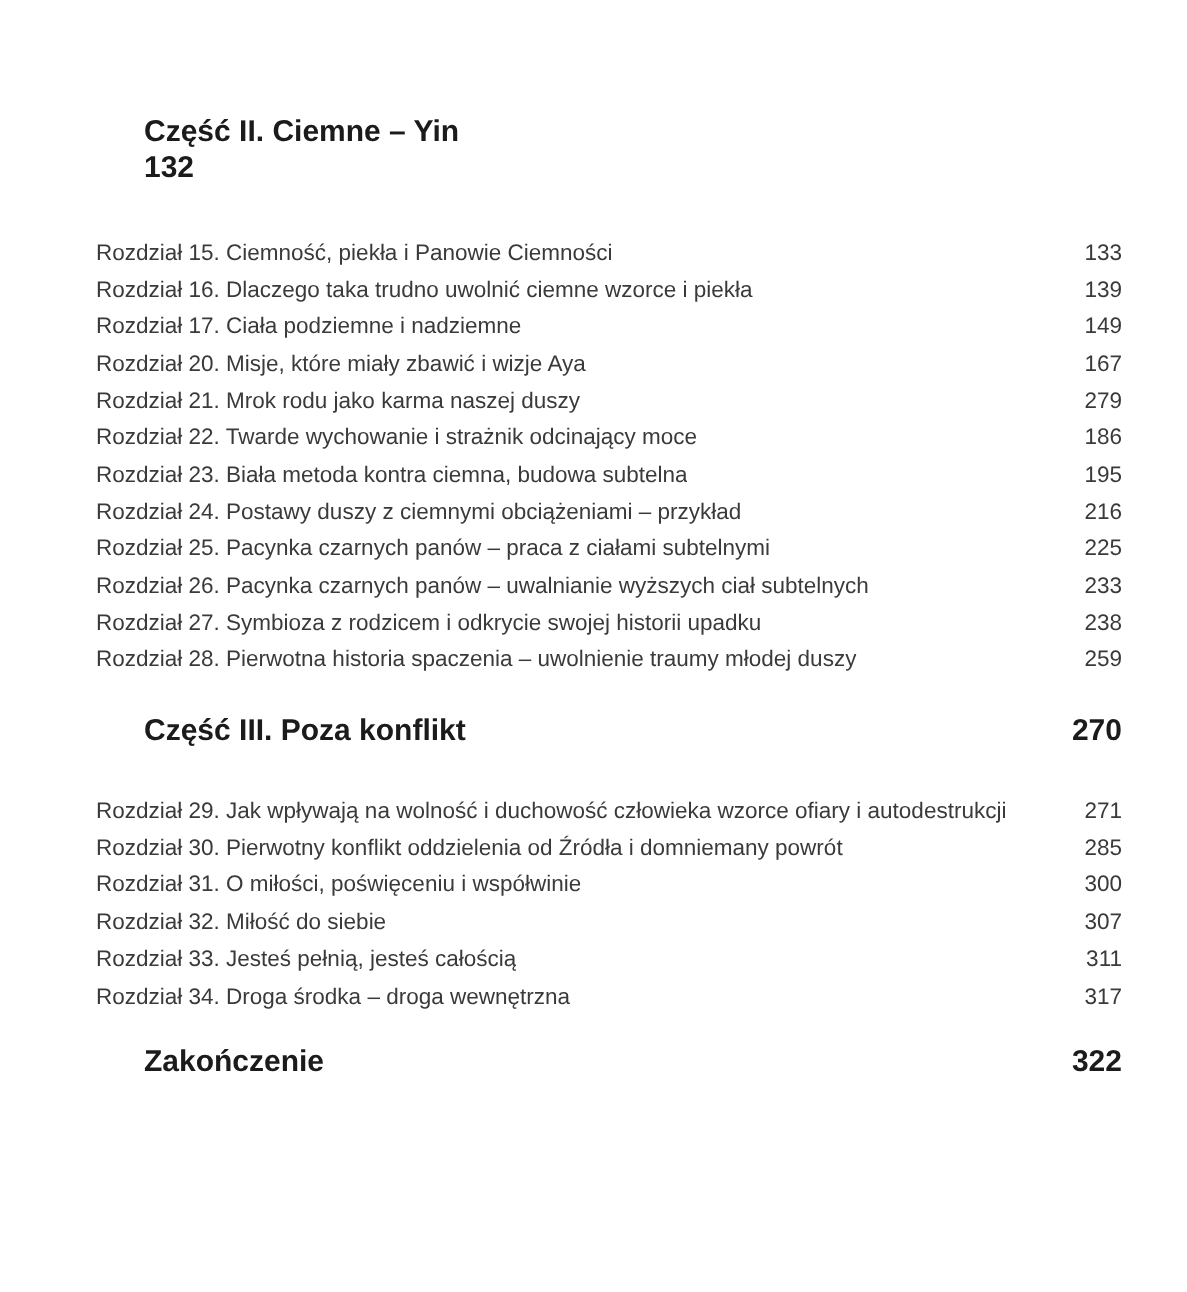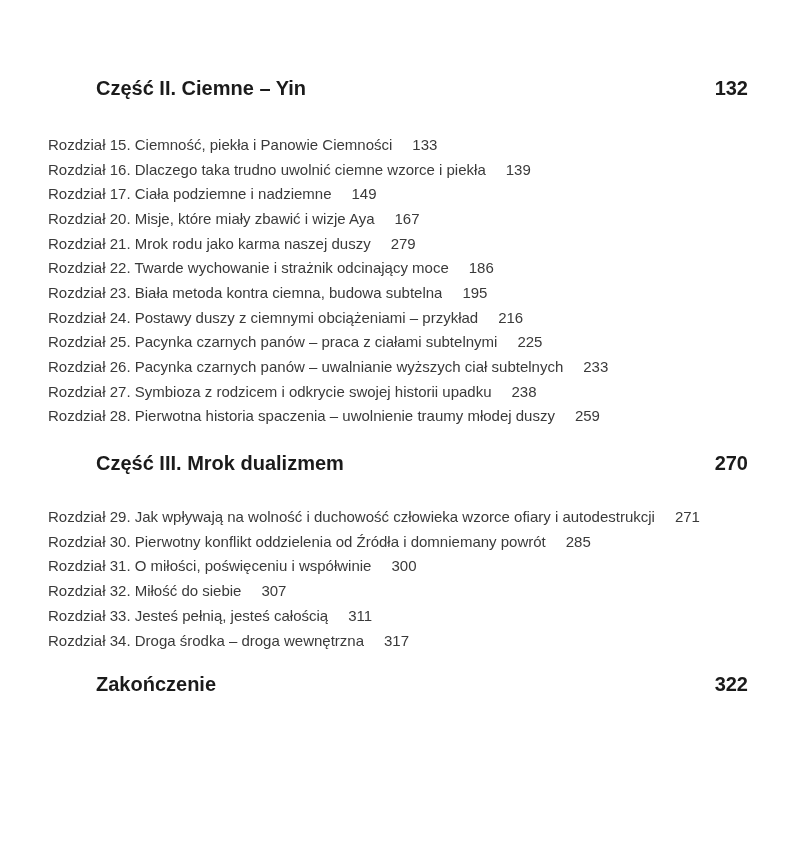--- a/index.html
+++ b/index.html
@@ -24,47 +24,48 @@
     align-items: baseline;
     padding-left: 96px;
     font-size: 20px;
     font-weight: 700;
     color: #1b1b1b;
     line-height: 24px;
   }
   .section-heading.first {
     margin-top: 76px;
     margin-bottom: 32px;
+    flex-direction: column;
   }
   .section-heading.mid {
     margin-top: 23px;
     margin-bottom: 29px;
   }
   .section-heading.footer {
     margin-top: 20px;
     text-align: right;
   }
   .toc-row {
     display: flex;
-    justify-content: flex-start;
+    justify-content: space-between;
     align-items: center;
-    padding-left: 48px;
+    padding-left: 64px;
     height: 24.7px;
     font-size: 15px;
     color: #3a3a3a;
   }
   .toc-row .entry-title {
     white-space: nowrap;
     overflow: hidden;
   }
   .toc-row .entry-page {
     flex: none;
     margin-left: 20px;
   }
-  .heading-page { flex: none; margin-left: 12px; }
+  .heading-page { flex: none; }
 </style>
 </head>
 <body>
 
 <div class="page">
   <div class="content">
 
     <div class="section-heading first">
       <span>Część II. Ciemne – Yin</span>
       <span class="heading-page">132</span>
@@ -113,21 +114,21 @@
     <div class="toc-row">
       <span class="entry-title">Rozdział 27. Symbioza z rodzicem i odkrycie swojej historii upadku</span>
       <span class="entry-page">238</span>
     </div>
     <div class="toc-row">
       <span class="entry-title">Rozdział 28. Pierwotna historia spaczenia – uwolnienie traumy młodej duszy</span>
       <span class="entry-page">259</span>
     </div>
 
     <div class="section-heading mid">
-      <span>Część III. Mrok dualizmem</span>
+      <span>Część III. Poza konflikt</span>
       <span class="heading-page">270</span>
     </div>
 
     <div class="toc-row">
       <span class="entry-title">Rozdział 29. Jak wpływają na wolność i duchowość człowieka wzorce ofiary i autodestrukcji</span>
       <span class="entry-page">271</span>
     </div>
     <div class="toc-row">
       <span class="entry-title">Rozdział 30. Pierwotny konflikt oddzielenia od Źródła i domniemany powrót</span>
       <span class="entry-page">285</span>

